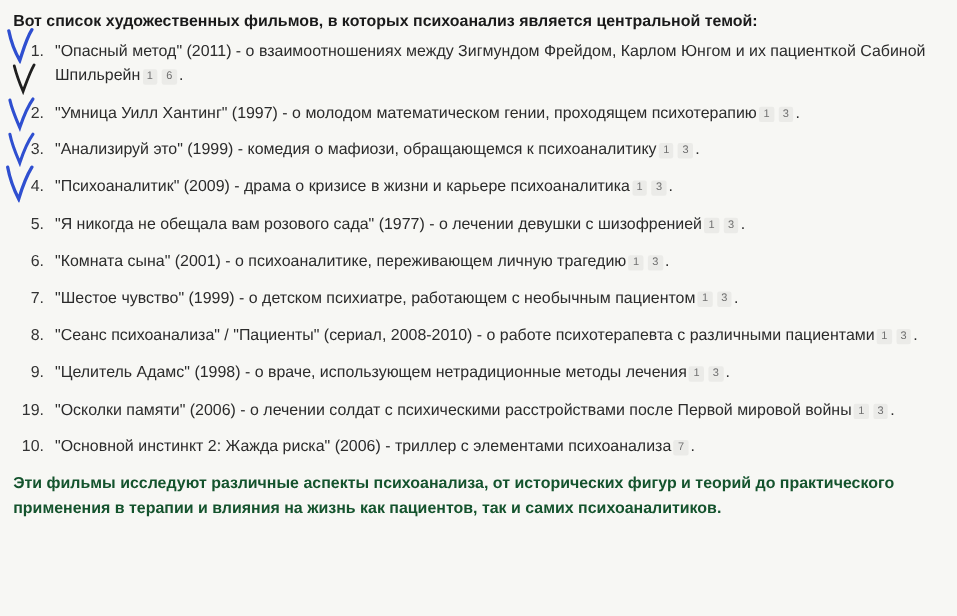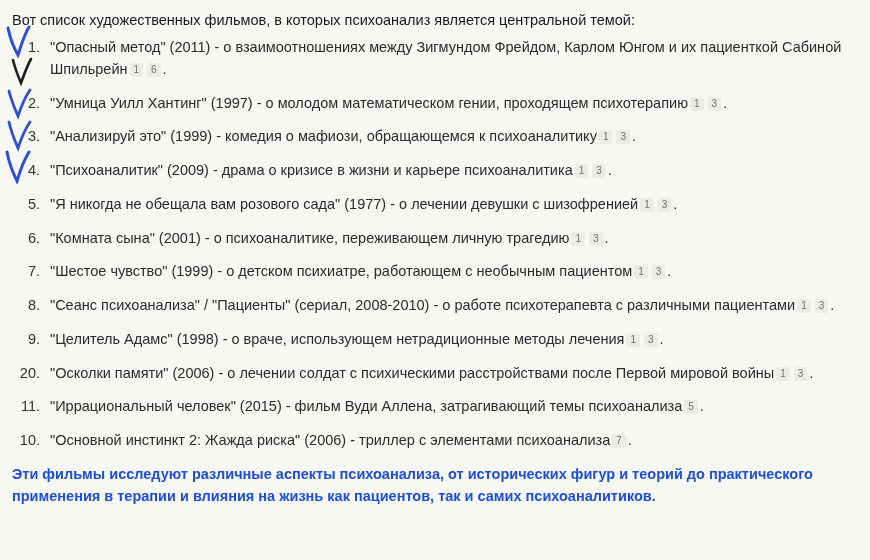--- a/index.html
+++ b/index.html
@@ -16,29 +16,29 @@
     overflow: hidden;
   }
   .page {
     position: relative;
     width: 870px;
     height: 560px;
     box-sizing: border-box;
     padding: 8px 14px 0 10px;
   }
   .intro {
-    font-weight: normal;
+    font-weight: bold;
     color: #1a1a1a;
     font-size: 14.5px;
     line-height: 1.45;
     margin: 2px 0 6px 2px;
   }
   .outro {
     font-weight: bold;
-    color: #1d4ed8;
+    color: #14532d;
     font-size: 14.5px;
     line-height: 1.5;
     margin: 10px 0 0 2px;
   }
   ol.movies {
     list-style: none;
     margin: 0;
     padding: 0;
   }
   ol.movies li {
@@ -98,22 +98,21 @@
   <ol class="movies">
       <li><span class="num">1.</span><span>"Опасный метод" (2011) - о взаимоотношениях между Зигмундом Фрейдом, Карлом Юнгом и их пациенткой Сабиной Шпильрейн</span><span class="ref">1</span><span class="ref">6</span><span class="period">.</span></li>
       <li><span class="num">2.</span><span>"Умница Уилл Хантинг" (1997) - о молодом математическом гении, проходящем психотерапию</span><span class="ref">1</span><span class="ref">3</span><span class="period">.</span></li>
       <li><span class="num">3.</span><span>"Анализируй это" (1999) - комедия о мафиози, обращающемся к психоаналитику</span><span class="ref">1</span><span class="ref">3</span><span class="period">.</span></li>
       <li><span class="num">4.</span><span>"Психоаналитик" (2009) - драма о кризисе в жизни и карьере психоаналитика</span><span class="ref">1</span><span class="ref">3</span><span class="period">.</span></li>
       <li><span class="num">5.</span><span>"Я никогда не обещала вам розового сада" (1977) - о лечении девушки с шизофренией</span><span class="ref">1</span><span class="ref">3</span><span class="period">.</span></li>
       <li><span class="num">6.</span><span>"Комната сына" (2001) - о психоаналитике, переживающем личную трагедию</span><span class="ref">1</span><span class="ref">3</span><span class="period">.</span></li>
       <li><span class="num">7.</span><span>"Шестое чувство" (1999) - о детском психиатре, работающем с необычным пациентом</span><span class="ref">1</span><span class="ref">3</span><span class="period">.</span></li>
       <li><span class="num">8.</span><span>"Сеанс психоанализа" / "Пациенты" (сериал, 2008-2010) - о работе психотерапевта с различными пациентами</span><span class="ref">1</span><span class="ref">3</span><span class="period">.</span></li>
       <li><span class="num">9.</span><span>"Целитель Адамс" (1998) - о враче, использующем нетрадиционные методы лечения</span><span class="ref">1</span><span class="ref">3</span><span class="period">.</span></li>
-      <li><span class="num">20.</span><span>"Осколки памяти" (2006) - о лечении солдат с психическими расстройствами после Первой мировой войны</span><span class="ref">1</span><span class="ref">3</span><span class="period">.</span></li>
-      <li><span class="num">11.</span><span>"Иррациональный человек" (2015) - фильм Вуди Аллена, затрагивающий темы психоанализа</span><span class="ref">5</span><span class="period">.</span></li>
+      <li><span class="num">19.</span><span>"Осколки памяти" (2006) - о лечении солдат с психическими расстройствами после Первой мировой войны</span><span class="ref">1</span><span class="ref">3</span><span class="period">.</span></li>
       <li><span class="num">10.</span><span>"Основной инстинкт 2: Жажда риска" (2006) - триллер с элементами психоанализа</span><span class="ref">7</span><span class="period">.</span></li>
     </ol>
 
   <div class="outro">Эти фильмы исследуют различные аспекты психоанализа, от исторических фигур и теорий до практического применения в терапии и влияния на жизнь как пациентов, так и самих психоаналитиков.</div>
 
   <div class="ticks">
     <div class="tick" style="left:4px; top:24px;">
       <svg width="34" height="34" viewBox="0 0 34 34">
           <path d="M4 4 C6 14, 10 24, 14 31 C17 22, 20 11, 25 3" fill="none" stroke="#2f4fd0" stroke-width="3" stroke-linecap="round"></path>
         </svg>

